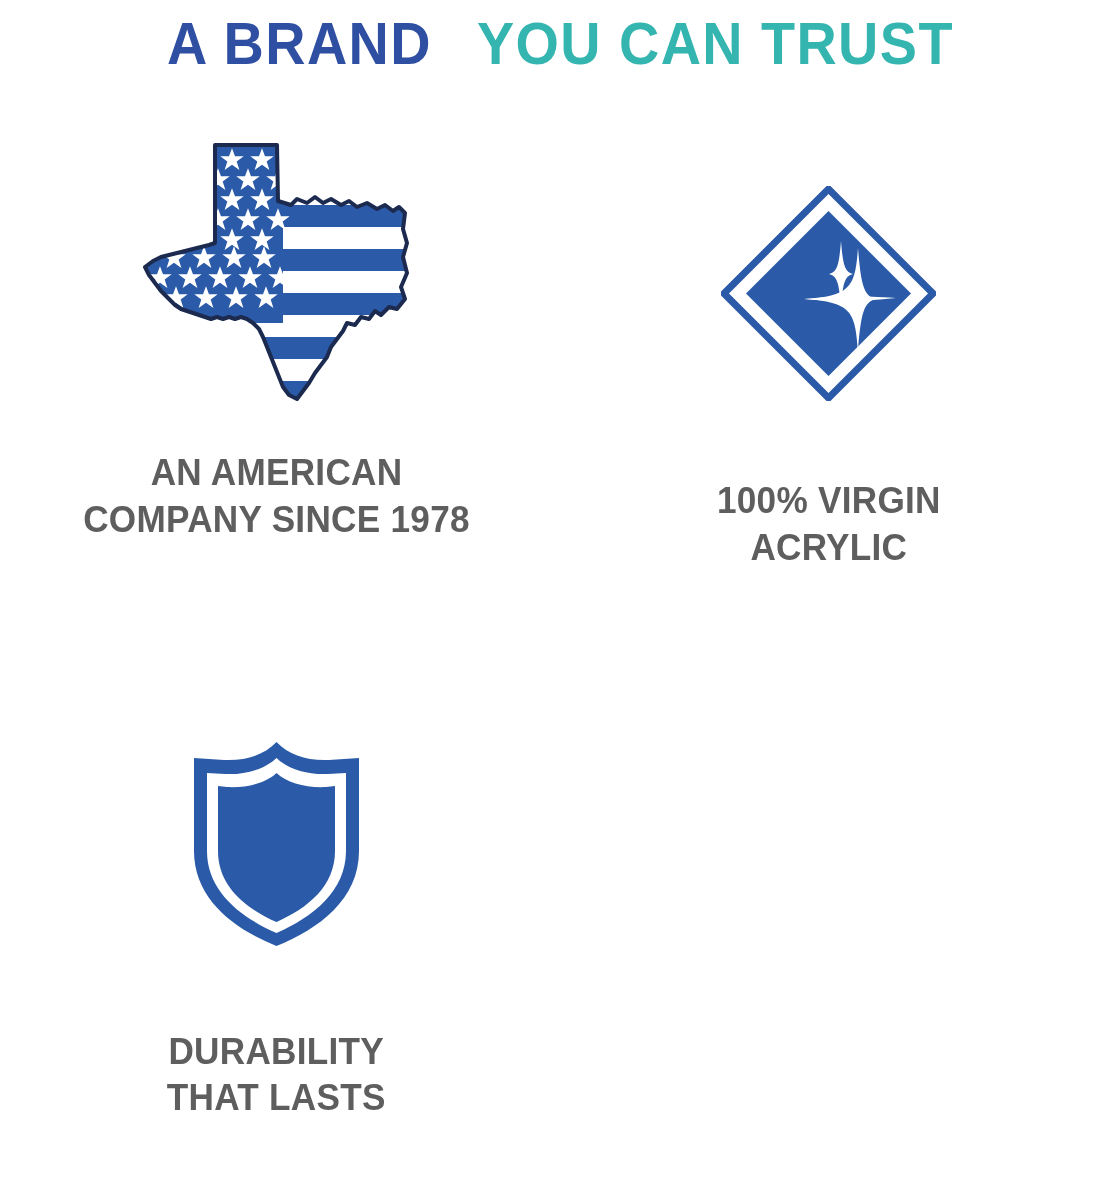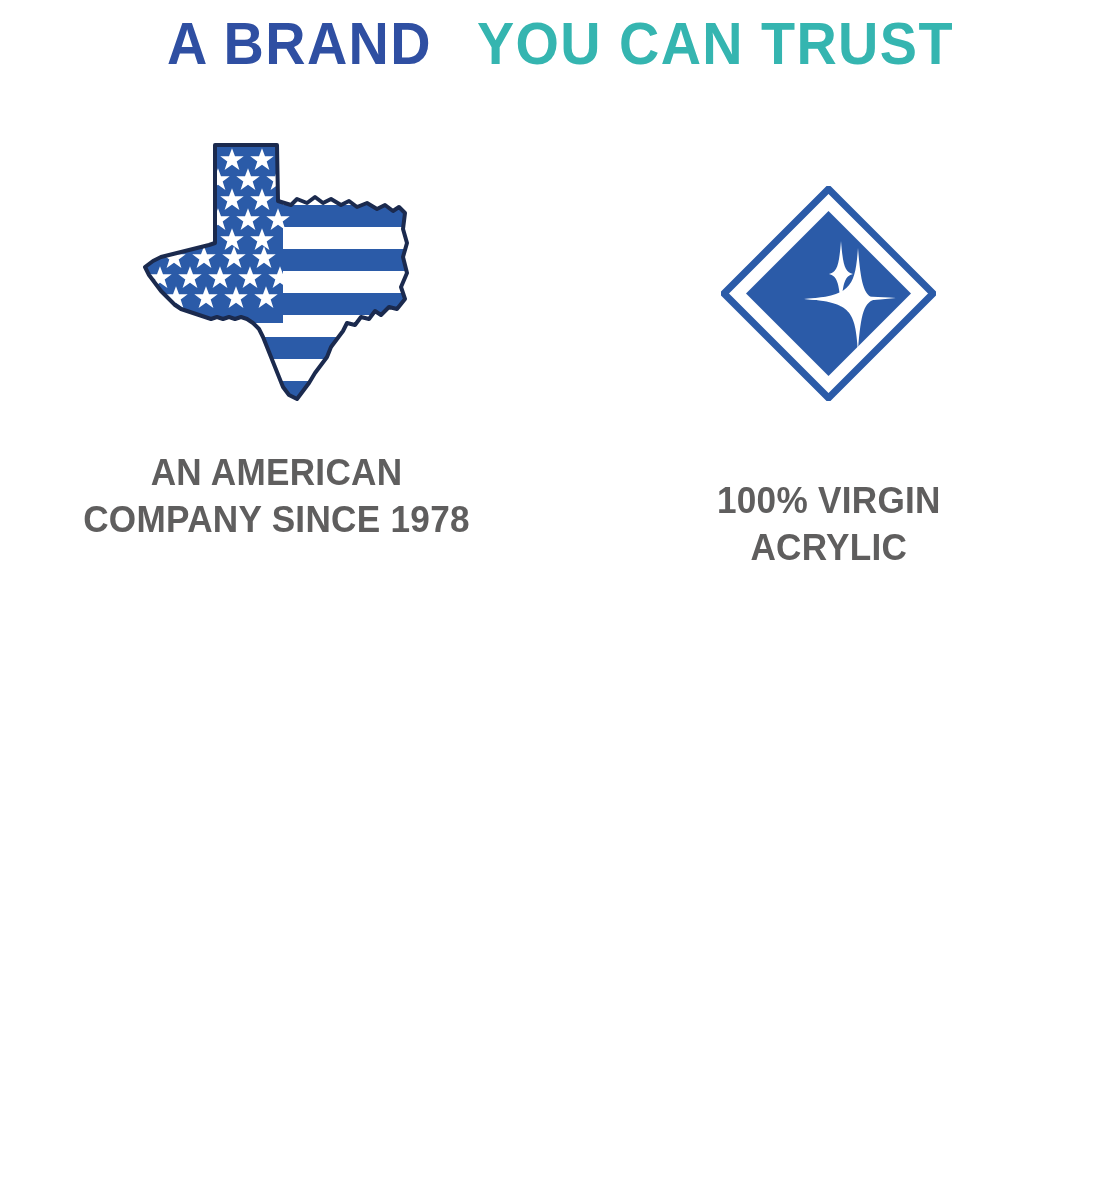--- a/index.html
+++ b/index.html
@@ -178,15 +178,49 @@
 
           <path fill="#FFFFFF" d="M83 113 C120 110 132 109 175 112 C132 116 120 116 83 113 Z"></path>
         </svg>
       </div>
       <div class="caption">
         <span>100% VIRGIN</span>
         <span class="l2">ACRYLIC</span>
       </div>
     </div>
 
+    <div class="cell cell-sh">
+      <div class="icon-box">
+        <svg width="175" height="210" viewBox="0 0 175 210">
+
+          <path fill="#2B5BA8" d="M87.5 3
+                   C100 16 118 22 140 21 L170 19
+                   L170 112
+                   C170 160 130 190 87.5 207
+                   C45 190 5 160 5 112
+                   L5 19 L35 21
+                   C57 22 75 16 87.5 3 Z"></path>
+
+          <path fill="#FFFFFF" d="M87.5 19
+                   C99 30 118 36 139 35 L157 34
+                   L157 112
+                   C157 152 124 178 87.5 194
+                   C51 178 18 152 18 112
+                   L18 34 L36 35
+                   C57 36 76 30 87.5 19 Z"></path>
+
+          <path fill="#2B5BA8" d="M87.5 34
+                   C98 44 117 49 137 48 L146 47
+                   L146 112
+                   C146 147 119 169 87.5 183
+                   C56 169 29 147 29 112
+                   L29 47 L38 48
+                   C58 49 77 44 87.5 34 Z"></path>
+        </svg>
+      </div>
+      <div class="caption">
+        <span>DURABILITY</span>
+        <span class="l2">THAT LASTS</span>
+      </div>
+    </div>
 
   </div>
 </div>
 
 </body></html>

